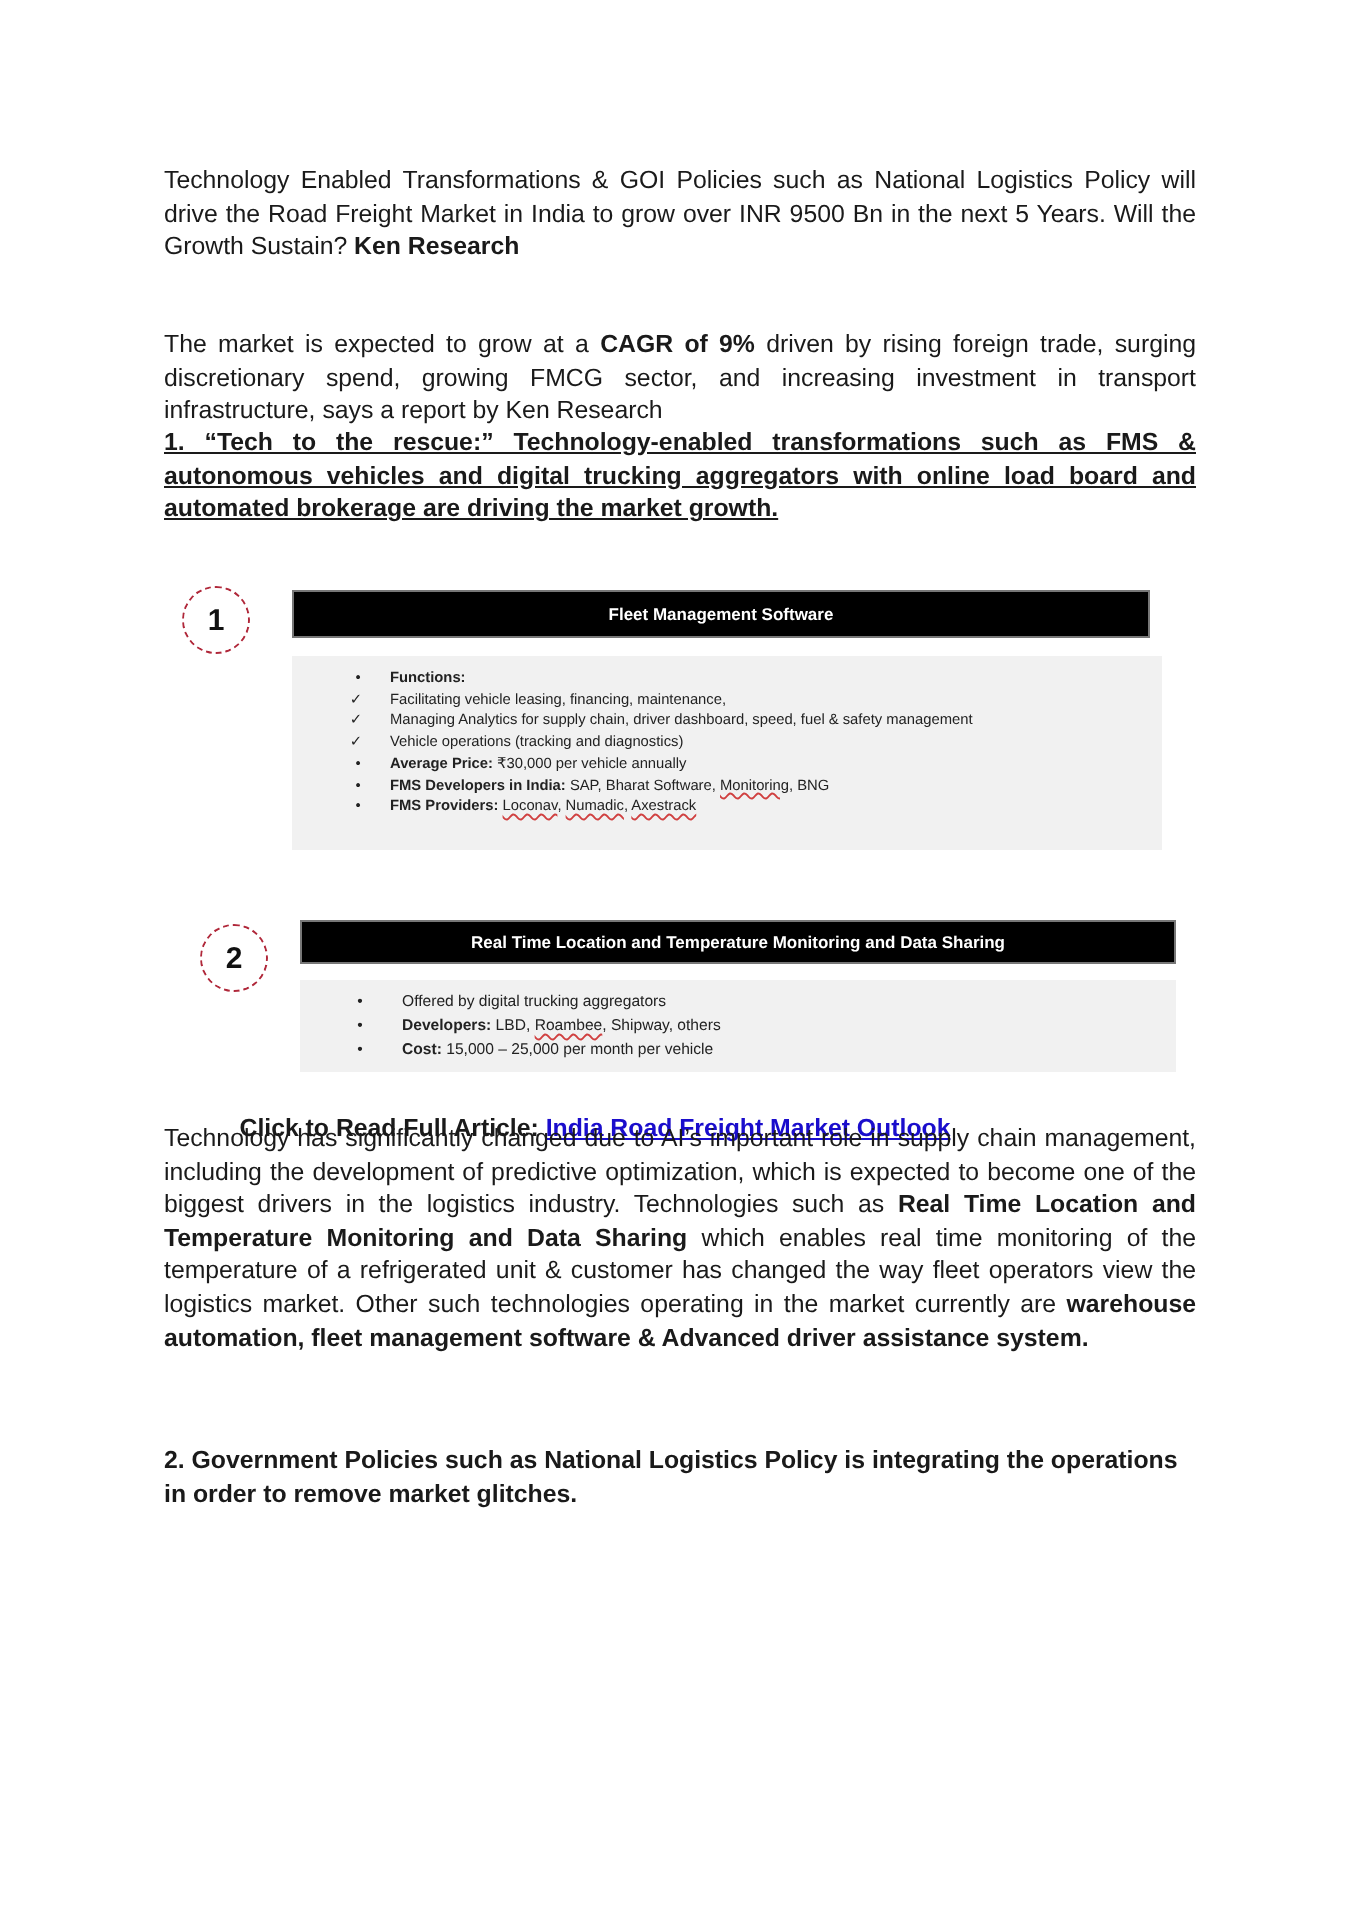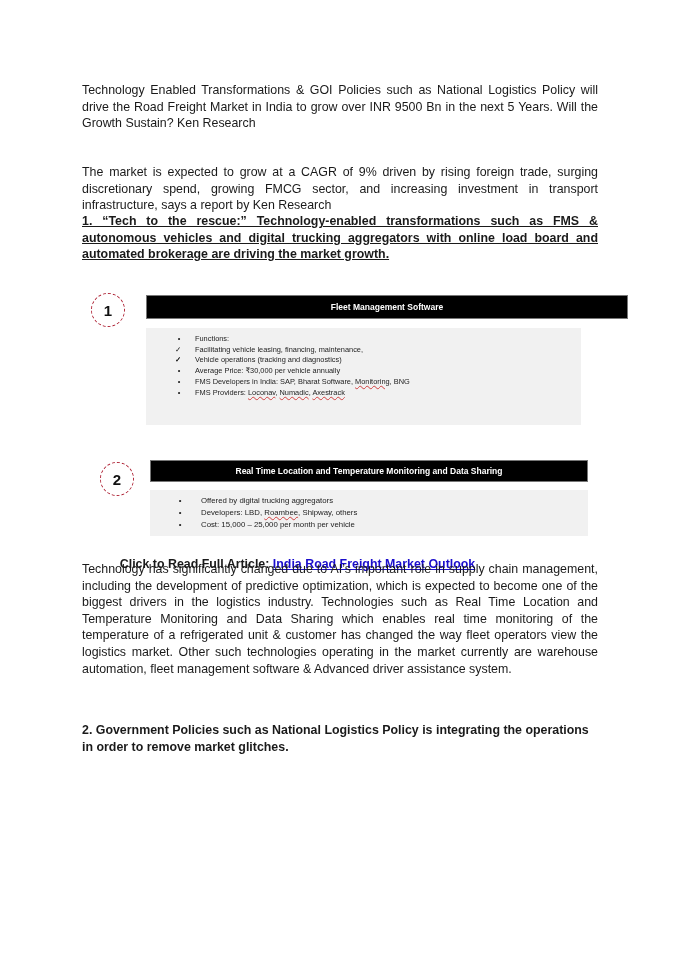--- a/index.html
+++ b/index.html
@@ -2,21 +2,21 @@
 <html><head>
 <meta charset="utf-8">
 <style>
   html, body { margin:0; padding:0; }
   body {
     width:678px; height:960px; background:#ffffff; position:relative; overflow:hidden;
     font-family: "Liberation Sans", "DejaVu Sans", sans-serif; color:#1a1a1a;
   }
   .p { position:absolute; left:82px; width:516px; font-size:12.4px; line-height:16.6px; margin:0; }
   .just { text-align:justify; text-align-last:left; }
-  b { font-weight:normal; }
+  b { font-weight:bold; }
   .title { top:82px; }
   .intro { top:164px; }
   .point1 { top:213px; font-weight:bold;text-decoration:underline; }
   .circle {
     position:absolute; width:34px; height:34px; border-radius:50%;
     border:1.5px dashed #b0283a; display:flex; align-items:center; justify-content:center;
     font-weight:bold; font-size:15px; color:#111; box-sizing:border-box;
   }
   .hdr {
     position:absolute; background:#000; color:#fff; font-weight:bold; font-size:8.5px;
@@ -34,25 +34,25 @@
 </head>
 <body>
 
 <p class="p just title"><span>Technology Enabled Transformations &amp; GOI Policies such as National Logistics Policy will drive the Road Freight Market in India to grow over INR 9500 Bn in the next 5 Years. Will the Growth Sustain? </span><b>Ken Research</b></p>
 
 <p class="p just intro"><span>The market is expected to grow at a </span><b>CAGR of 9%</b><span> driven by rising foreign trade, surging discretionary spend, growing FMCG sector, and increasing investment in transport infrastructure, says a report by Ken Research</span></p>
 
 <p class="p just point1">1. “Tech to the rescue:” Technology-enabled transformations such as FMS &amp; autonomous vehicles and digital trucking aggregators with online load board and automated brokerage are driving the market growth.</p>
 
 <div class="circle" style="left:91px; top:293px;">1</div>
-<div class="hdr" style="left:146px; top:295px; width:482px; height:24px;">Fleet Management Software</div>
+<div class="hdr" style="left:146px; top:295px; width:429px; height:24px;">Fleet Management Software</div>
 <div class="panel" style="left:146px; top:328px; width:435px; height:97px; padding-top:6px;">
   <div class="row" style="padding-left:49px;"><span class="mk" style="left:27px;">•</span><b>Functions:</b></div>
   <div class="row" style="padding-left:49px;"><span class="mk" style="left:26px;">✓</span><span>Facilitating vehicle leasing, financing, maintenance,</span></div>
-  <div class="row" style="padding-left:49px;"><span class="mk" style="left:26px;">✓</span></div>
+  <div class="row" style="padding-left:49px;"><span class="mk" style="left:26px;">✓</span><span>Managing Analytics for supply chain, driver dashboard, speed, fuel &amp; safety management</span></div>
   <div class="row" style="padding-left:49px;"><span class="mk" style="left:26px;">✓</span><span>Vehicle operations (tracking and diagnostics)</span></div>
   <div class="row" style="padding-left:49px;"><span class="mk" style="left:27px;">•</span><b>Average Price:</b><span> ₹30,000 per vehicle annually</span></div>
   <div class="row" style="padding-left:49px;"><span class="mk" style="left:27px;">•</span><b>FMS Developers in India:</b><span> SAP, Bharat Software, </span><span class="sq">Monitoring</span><span>, BNG</span></div>
   <div class="row" style="padding-left:49px;"><span class="mk" style="left:27px;">•</span><b>FMS Providers:</b> <span class="sq">Loconav</span>, <span class="sq">Numadic</span>, <span class="sq">Axestrack</span></div>
 </div>
 
 <div class="circle" style="left:100px; top:462px;">2</div>
 <div class="hdr" style="left:150px; top:460px; width:438px; height:22px;">Real Time Location and Temperature Monitoring and Data Sharing</div>
 <div class="panel" style="left:150px; top:490px; width:438px; height:46px; padding-top:5px; font-size:7.8px; line-height:12px;">
   <div class="row" style="padding-left:51px;"><span class="mk" style="left:24px;">•</span><span>Offered by digital trucking aggregators</span></div>

